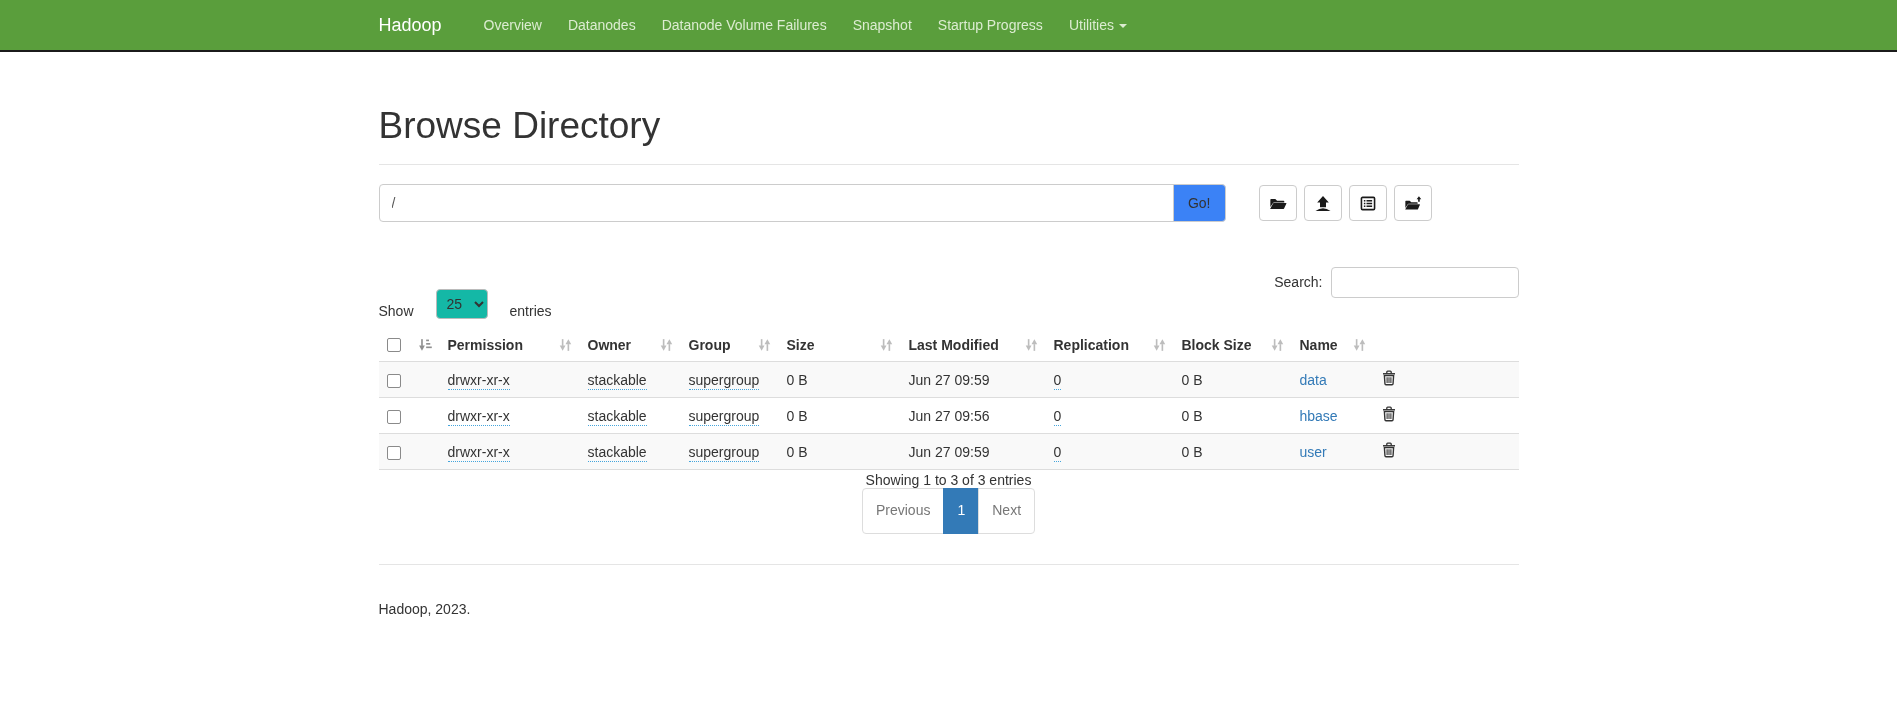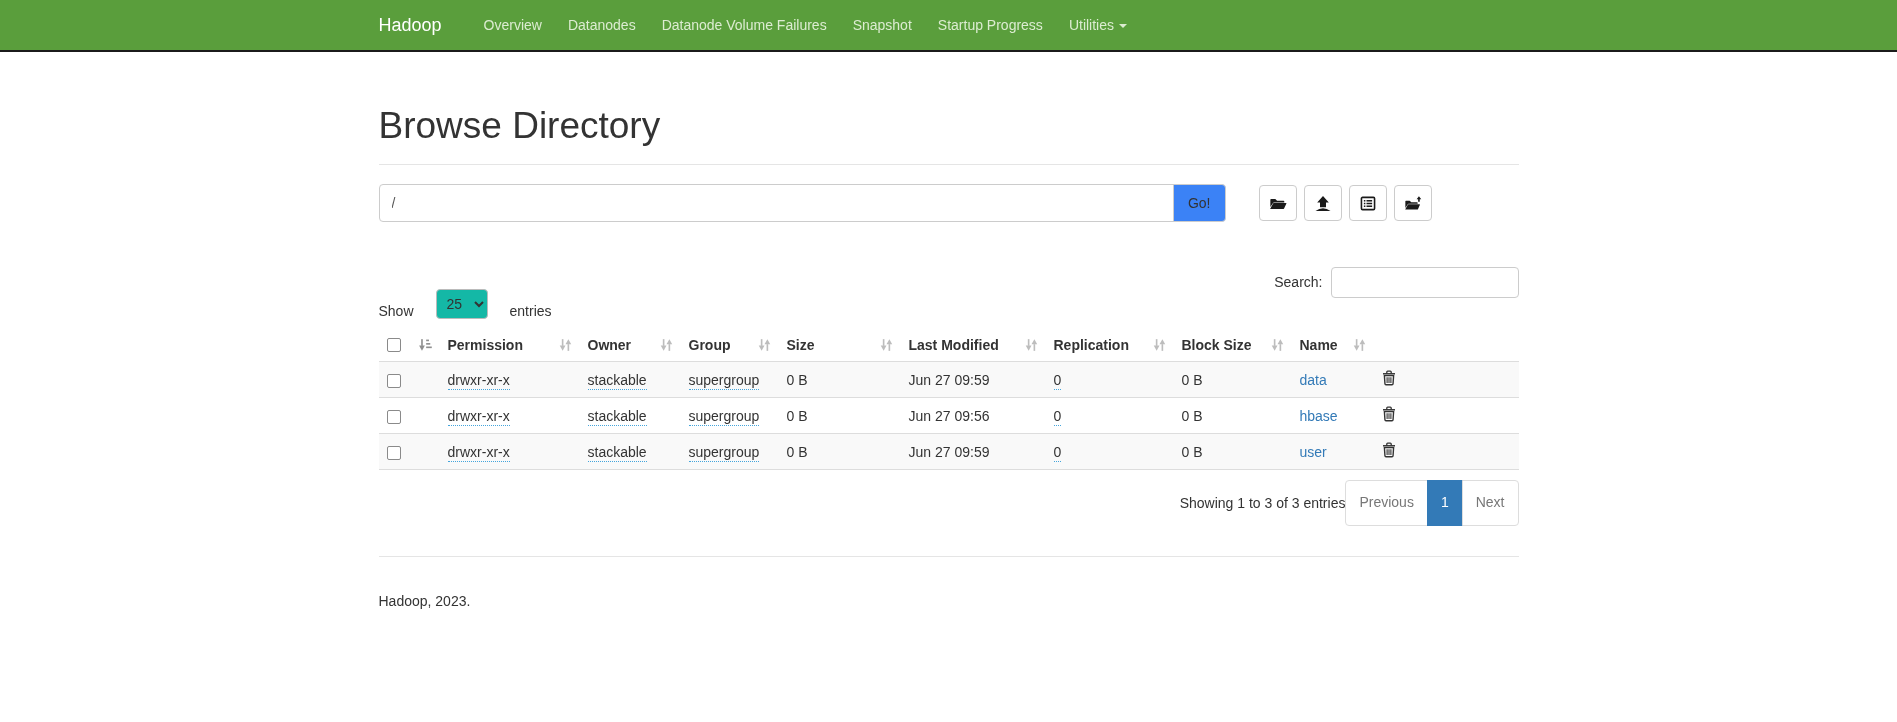--- a/index.html
+++ b/index.html
@@ -176,22 +176,23 @@
     border-bottom: 1px dotted #44a5dc;
     padding-bottom: 1px;
     cursor: pointer;
   }
   .dir-link { color: #337ab7; cursor: pointer; }
   .trash-btn { color: #333; cursor: pointer; display: inline-block; }
   .trash-btn svg { width: 14px; height: 16px; display: block; }
 
   
   .table-footer {
-    display: flex; justify-content: flex-end; align-items: center;
-    margin-top: 10px;
+    display: flex; justify-content: space-between; align-items: center;
+    margin-top: 2px;
+    flex-direction: column;
   }
   .info-text { font-size: 14px; color: #333; }
   .pagination { display: flex; }
   .page-btn {
     padding: 12px 13px;
     font-size: 14px;
     line-height: 1.42;
     border: 1px solid #ddd;
     background: #fff;
     color: #777;

